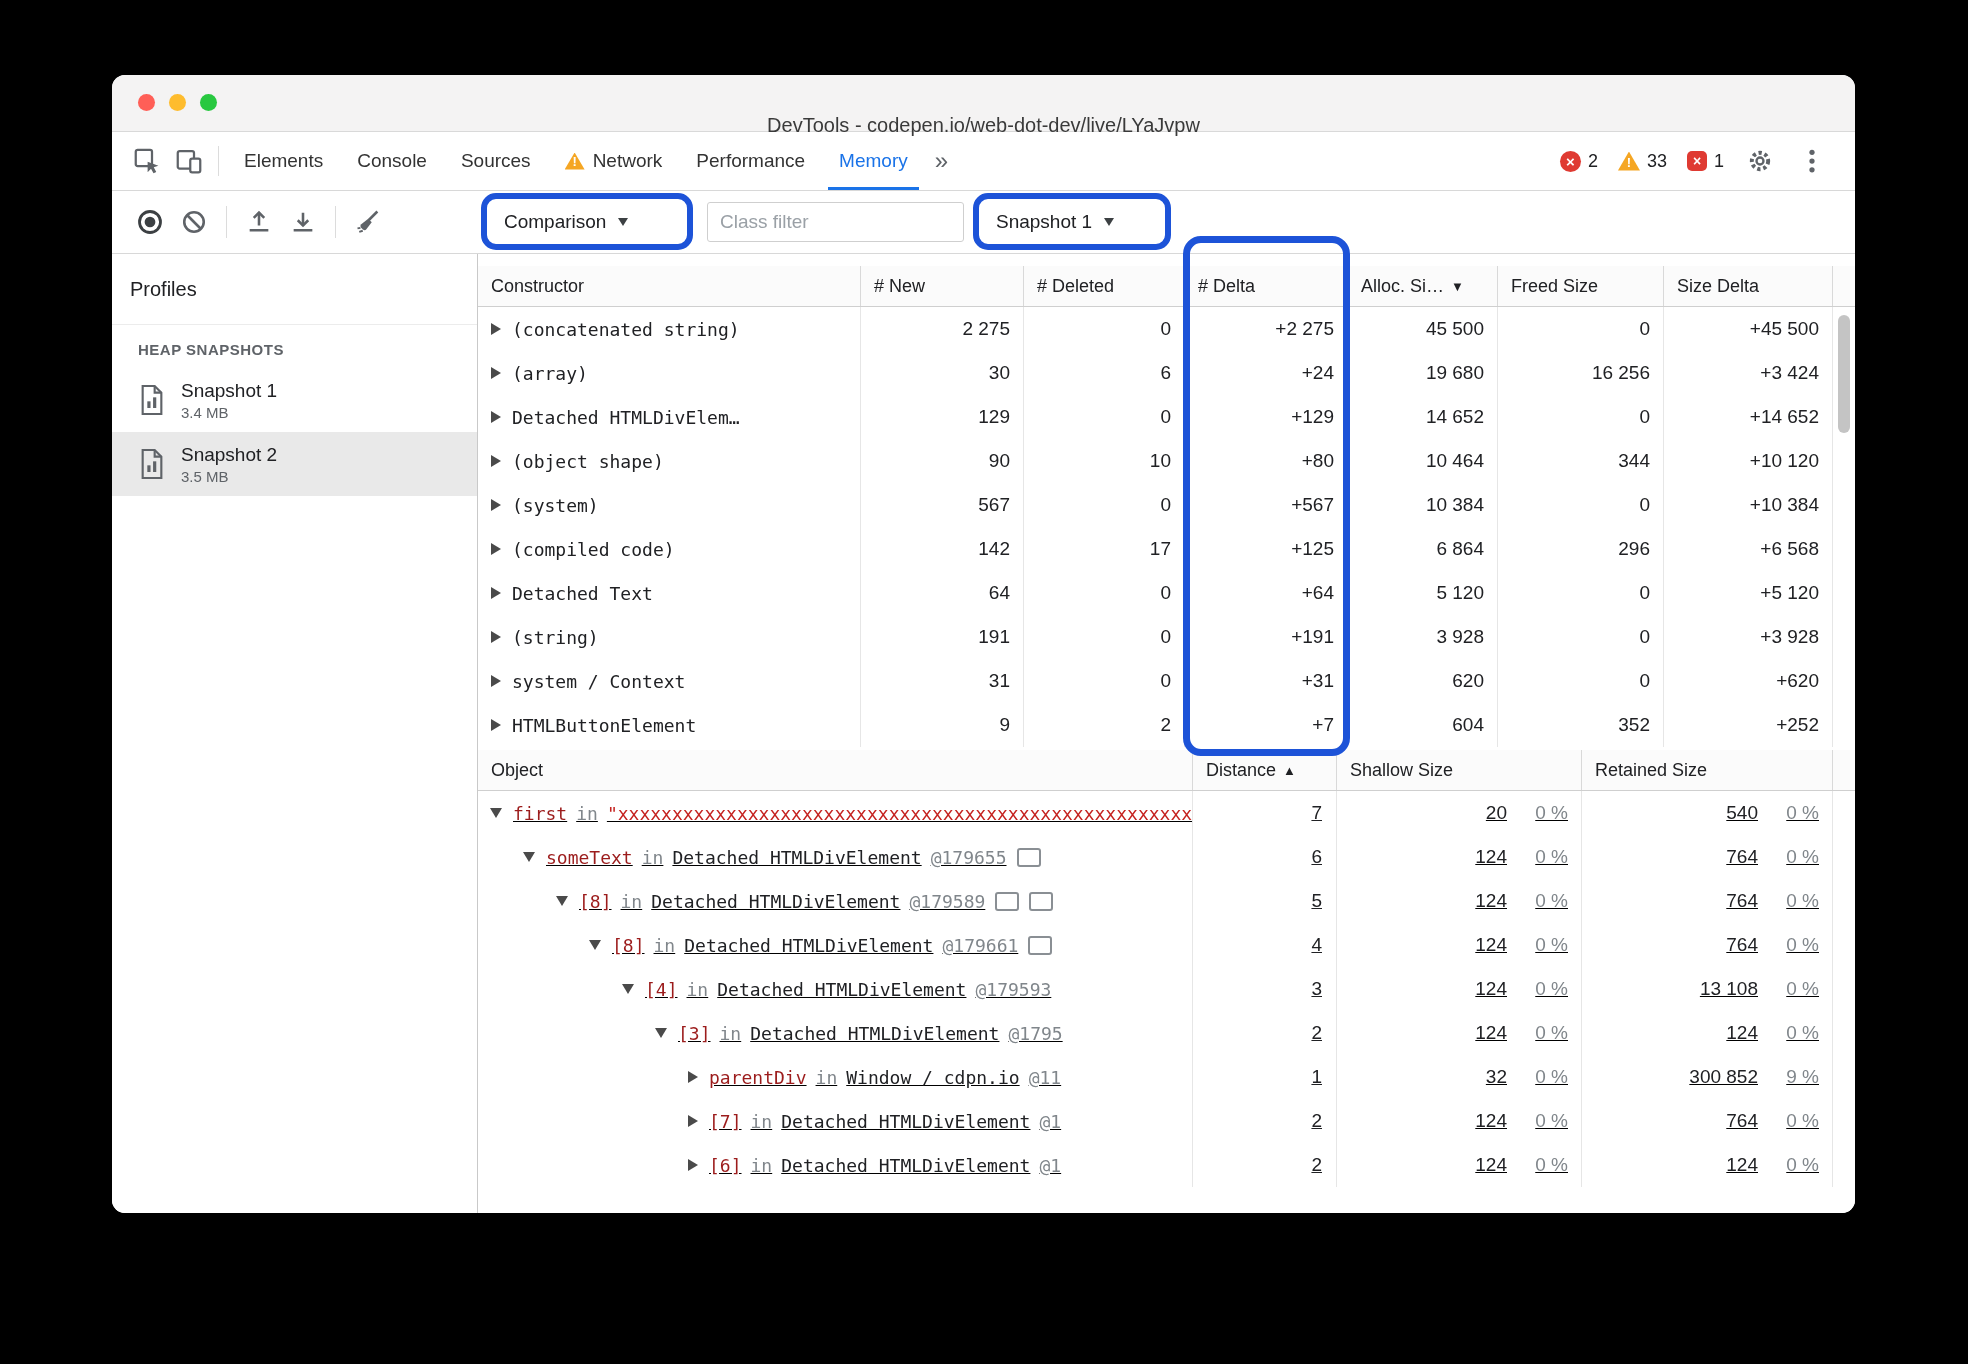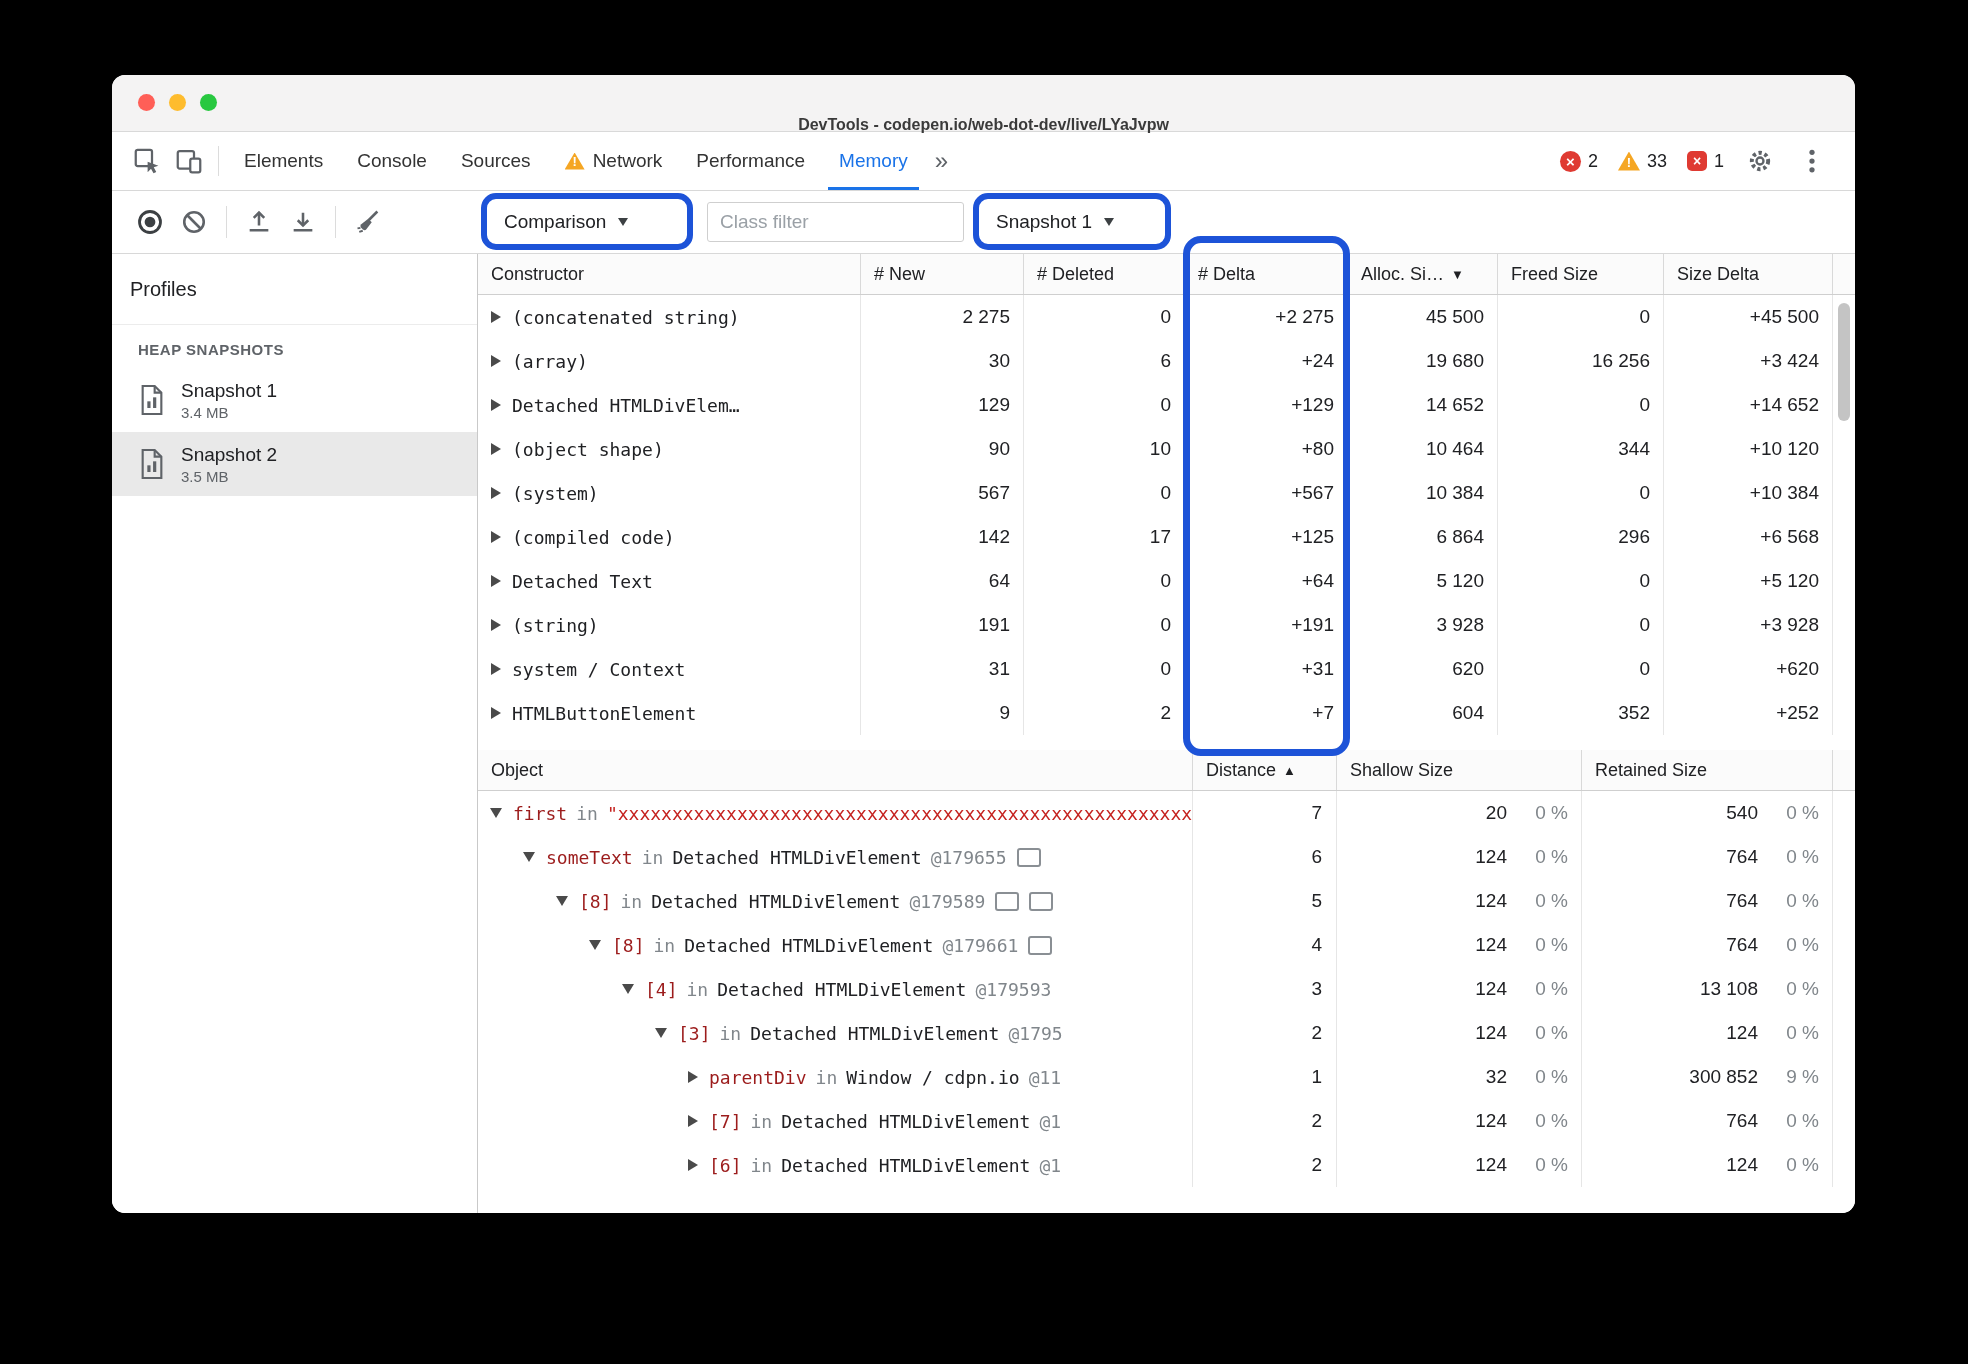--- a/index.html
+++ b/index.html
@@ -6,21 +6,21 @@
     font-family:"Liberation Sans","DejaVu Sans",sans-serif;-webkit-font-smoothing:antialiased;}
   .window{position:absolute;left:112px;top:75px;width:1743px;height:1138px;background:#fff;
     border-radius:13px;overflow:hidden;box-shadow:0 30px 90px rgba(0,0,0,.6);display:flex;flex-direction:column;}
   
   .titlebar{height:56px;background:#f4f3f3;border-bottom:1px solid #d9d9d9;position:relative;
     display:flex;align-items:center;justify-content:center;flex:none;}
   .tl{position:absolute;top:19px;width:17px;height:17px;border-radius:50%;}
   .tl.red{left:26px;background:#ff5f57;}
   .tl.yellow{left:57px;background:#febc2e;}
   .tl.green{left:88px;background:#28c840;}
-  .wtitle{font-size:16px;font-weight:700;color:#3a3a3a;margin-top:44px;}
+  .wtitle{font-size:20px;font-weight:400;color:#3a3a3a;margin-top:44px;}
   
   .tabbar{height:58px;border-bottom:1px solid #d8d8d8;display:flex;align-items:center;padding:0 14px;flex:none;background:#fff;}
   .ticon{width:42px;height:40px;display:flex;align-items:center;justify-content:center;border-radius:4px;flex:none;}
   .tsep{width:1px;height:30px;background:#dcdcdc;margin:0 8px;flex:none;}
   .tab{height:58px;display:flex;align-items:center;padding:0 17px;font-size:19px;color:#333;position:relative;flex:none;gap:8px;}
   .tab.active{color:#1a73e8;}
   .tab.active::after{content:"";position:absolute;left:6px;right:6px;bottom:0;height:3px;background:#1a73e8;}
   .overflow-btn{font-size:24px;color:#5f6368;padding:0 10px;flex:none;}
   .rightcluster{margin-left:auto;display:flex;align-items:center;gap:10px;padding-right:8px;}
   .badgegroup{display:flex;align-items:center;gap:7px;padding:0 5px;}
@@ -48,21 +48,21 @@
   .sidebar{width:365px;border-right:1px solid #c9c9c9;flex:none;background:#fff;}
   .profiles-hd{height:70px;display:flex;align-items:center;padding-left:18px;font-size:20px;color:#202124;border-bottom:1px solid #ececec;}
   .heap-hd{margin-top:16px;padding-left:26px;font-size:15px;letter-spacing:.5px;color:#5f6368;font-weight:600;margin-bottom:10px;}
   .snapitem{height:64px;display:flex;align-items:center;padding-left:26px;gap:15px;}
   .snapitem.selected{background:#e9e9e9;}
   .snaptext{display:flex;flex-direction:column;gap:2px;}
   .snapname{font-size:19px;color:#202124;}
   .snapsize{font-size:15px;color:#5f6368;}
   .main{flex:1;position:relative;overflow:hidden;background:#fff;}
   
-  .comparison{position:absolute;left:0;top:0;right:0;height:496px;}
+  .comparison{position:absolute;left:0;top:12px;right:0;height:496px;}
   .chead,.crow{display:flex;}
   .chead{height:40px;background:#fbfbfb;border-bottom:1px solid #cfcfcf;}
   .hc{display:flex;align-items:center;font-size:18px;color:#202124;padding-left:13px;box-sizing:border-box;
     border-right:1px solid #d9d9d9;overflow:hidden;white-space:nowrap;}
   .crow{height:44px;}
   .cc{display:flex;align-items:center;box-sizing:border-box;border-right:1px solid #e6e6e6;overflow:hidden;white-space:nowrap;}
   .w0{width:383px;}.w1{width:163px;}.w2{width:161px;}.w3{width:163px;}.w4{width:150px;}.w5{width:166px;}.w6{width:169px;}
   .wlane{width:22px;border-right:none;}
   .cc.name{padding-left:13px;}
   .cc.num{justify-content:flex-end;padding-right:13px;font-size:19px;color:#202124;}
@@ -73,21 +73,21 @@
   .vtrack{position:absolute;right:0;top:41px;width:22px;bottom:0;}
   .vthumb{position:absolute;right:5px;top:8px;width:12px;height:118px;background:#c4c4c4;border-radius:6px;}
   
   .retainers{position:absolute;left:0;top:496px;right:0;bottom:0;display:flex;flex-direction:column;}
   .retbar{height:40px;background:#f3f3f3;border-top:1px solid #cfcfcf;border-bottom:1px solid #cfcfcf;
     display:flex;align-items:center;padding:0 16px;font-size:19px;color:#202124;flex:none;box-sizing:border-box;}
   .hamb{margin-left:auto;font-size:24px;color:#5f6368;}
   .rethead{height:40px;background:#fbfbfb;border-bottom:1px solid #cfcfcf;display:flex;flex:none;}
   .retrows{flex:1;overflow:hidden;}
   .rrow{height:44px;display:flex;}
-  .rc{display:flex;align-items:center;box-sizing:border-box;border-right:1px solid #e6e6e6;overflow:hidden;white-space:nowrap;}
+  .rc{display:flex;align-items:center;box-sizing:border-box;border-right:1px solid #e6e6e6;overflow:hidden;white-space:nowrap;text-decoration:underline;}
   .r0{width:715px;}.r1{width:144px;}.r2{width:245px;}.r3{width:251px;}
   .rc.obj{font-family:"DejaVu Sans Mono","Liberation Mono",monospace;font-size:18px;}
   .rc.dist{justify-content:flex-end;padding-right:14px;font-size:19px;color:#202124;}
   .rc.split{justify-content:flex-end;}
   .sval{font-size:19px;color:#202124;}
   .pct{width:74px;text-align:right;color:#80868b;font-size:19px;padding-right:13px;box-sizing:border-box;}
   .ename{color:#9c1c1c;margin-right:9px;}
   .estr{color:#c5221f;}
   .ein{color:#80868b;margin-right:9px;}
   .etarget{color:#202124;}

